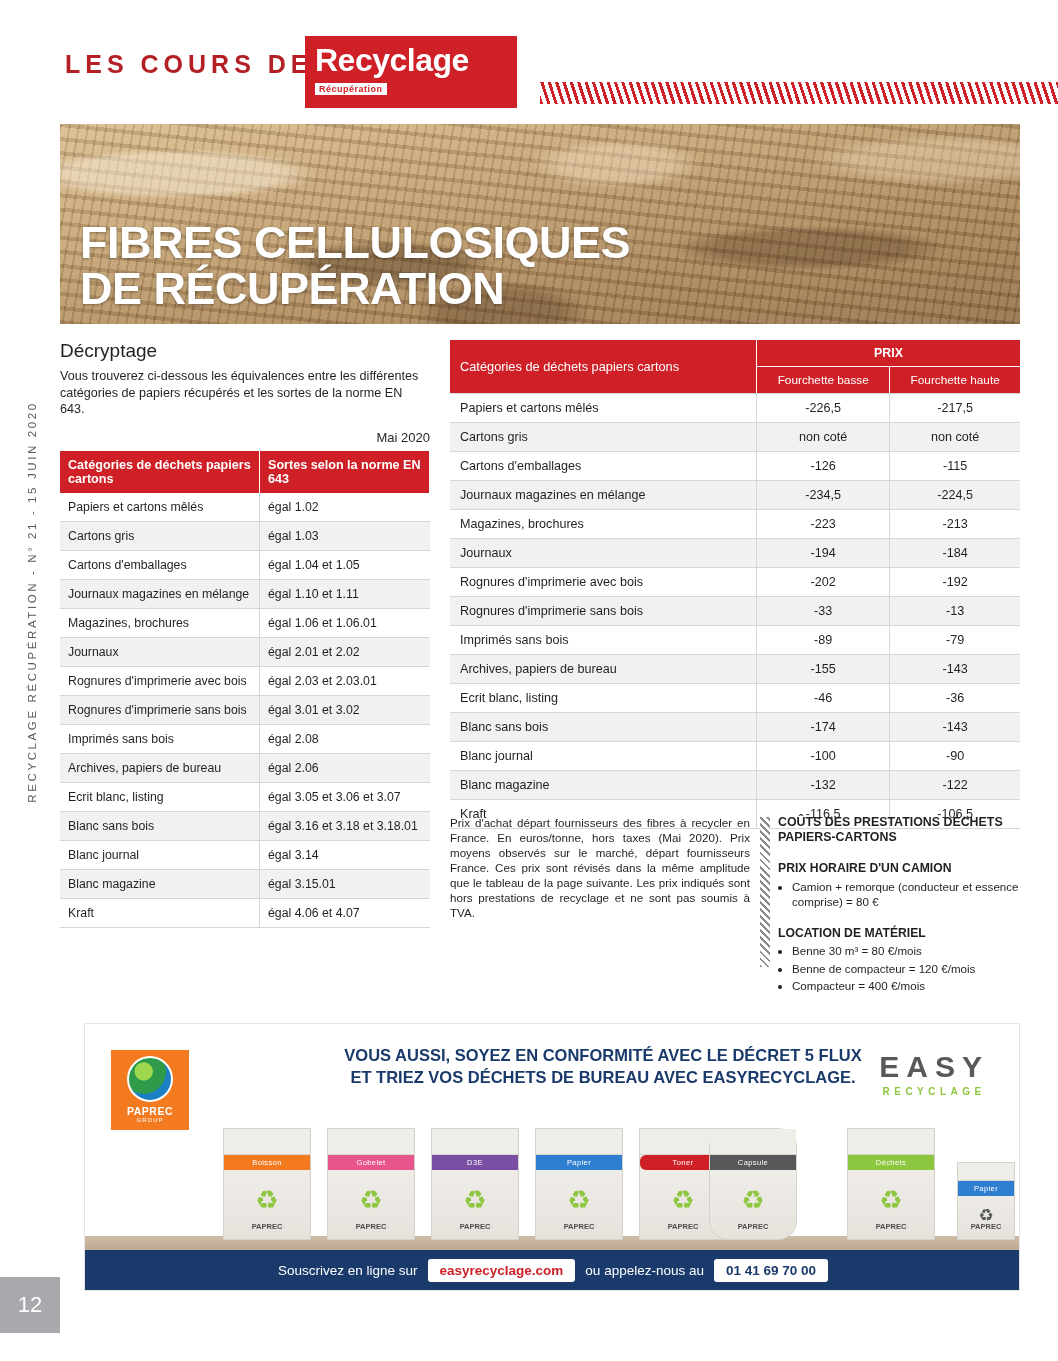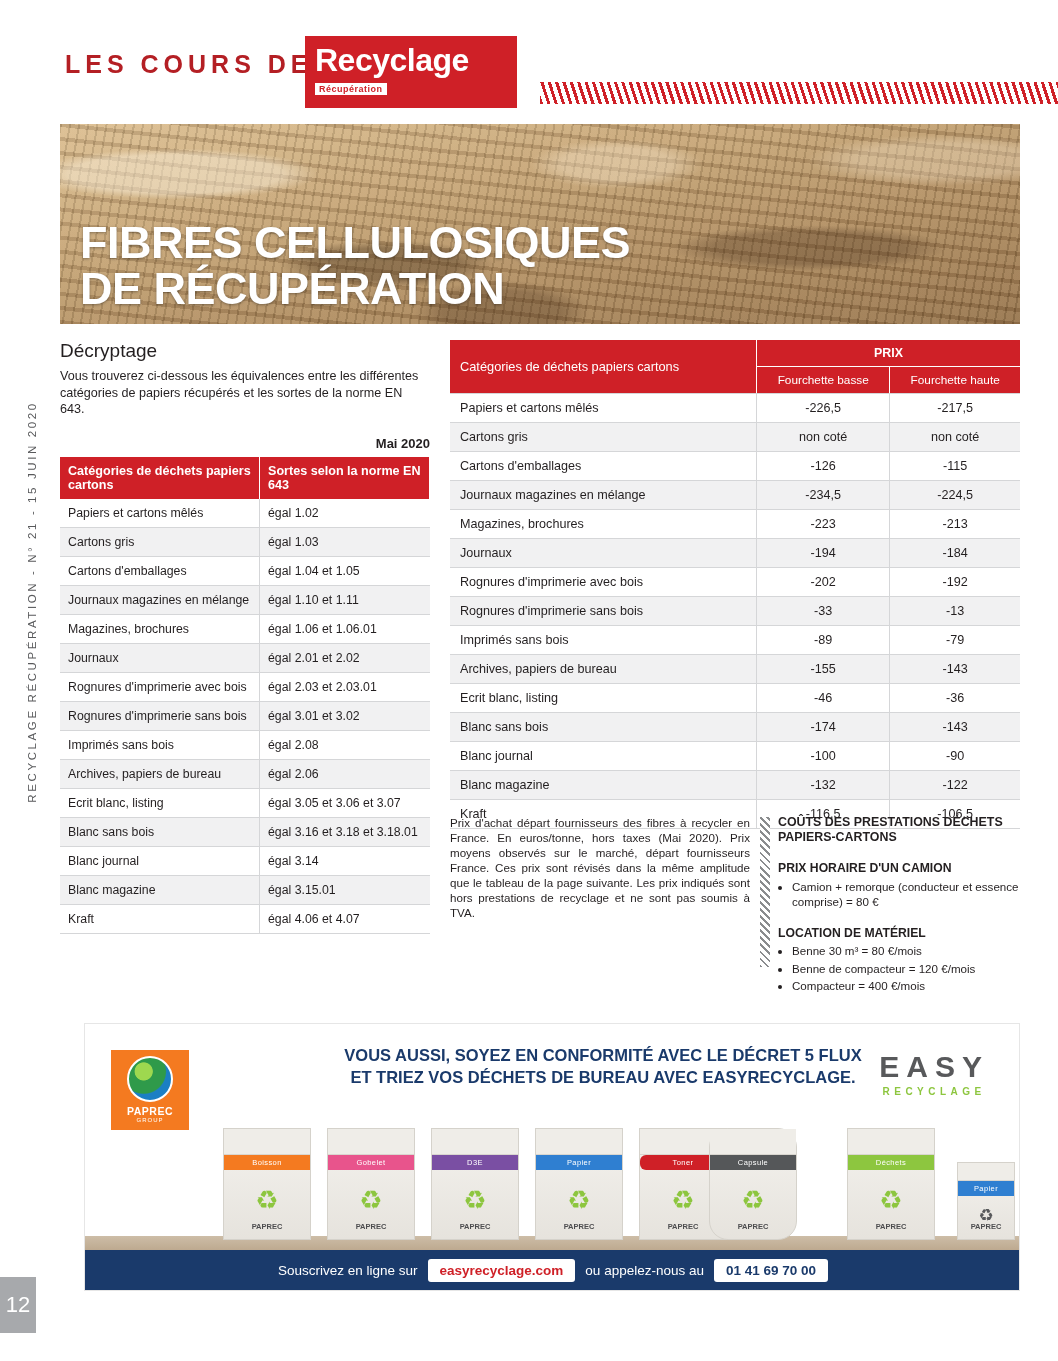--- a/index.html
+++ b/index.html
@@ -22,21 +22,21 @@
     width:800px;
     transform:rotate(-90deg);
     transform-origin:center center;
     text-align:center;
     font-size:11.5px;
     letter-spacing:2.6px;
     color:#58595b;
     white-space:nowrap;
   }
   .page-num-box {
-    position:absolute; left:0; bottom:28px; width:36px; height:56px;
+    position:absolute; left:0; bottom:28px; width:60px; height:56px;
     background:#a7a9ac; color:#fff;
     font-size:22px; display:flex; align-items:center; justify-content:center;
   }
   
   .hdr { position:absolute; left:60px; top:36px; width:960px; height:72px; }
   .hdr-title {
     position:absolute; left:5px; top:14px;
     font-size:25px; font-weight:bold; letter-spacing:5px;
     color:#b41f24;
   }
@@ -82,21 +82,21 @@
     position:absolute; left:20px; top:96px;
     color:#ffffff;
     font-size:45px; font-weight:bold; line-height:46px;
     letter-spacing:-0.5px;
     text-shadow:0 1px 3px rgba(0,0,0,0.35);
   }
   
   .left-col { position:absolute; left:60px; top:340px; width:370px; }
   .sec-title { font-size:19px; font-weight:normal; color:#231f20; margin:0 0 6px 0; }
   .intro { font-size:12.6px; line-height:16.5px; color:#231f20; }
-  .date-line { text-align:right; font-weight:bold; font-size:13px; margin-top:18px; }
+  .date-line { text-align:right; font-weight:normal; font-size:13px; margin-top:12px; }
 
   table { border-collapse:collapse; width:100%; }
   .tbl-left { margin-top:6px; font-size:12.3px; }
   .tbl-left th {
     background:#cf2027; color:#fff; text-align:left;
     padding:7px 8px; font-size:12.6px; vertical-align:top;
     border-right:1px solid #fff;
   }
   .tbl-left td {
     padding:7px 8px; vertical-align:middle;

